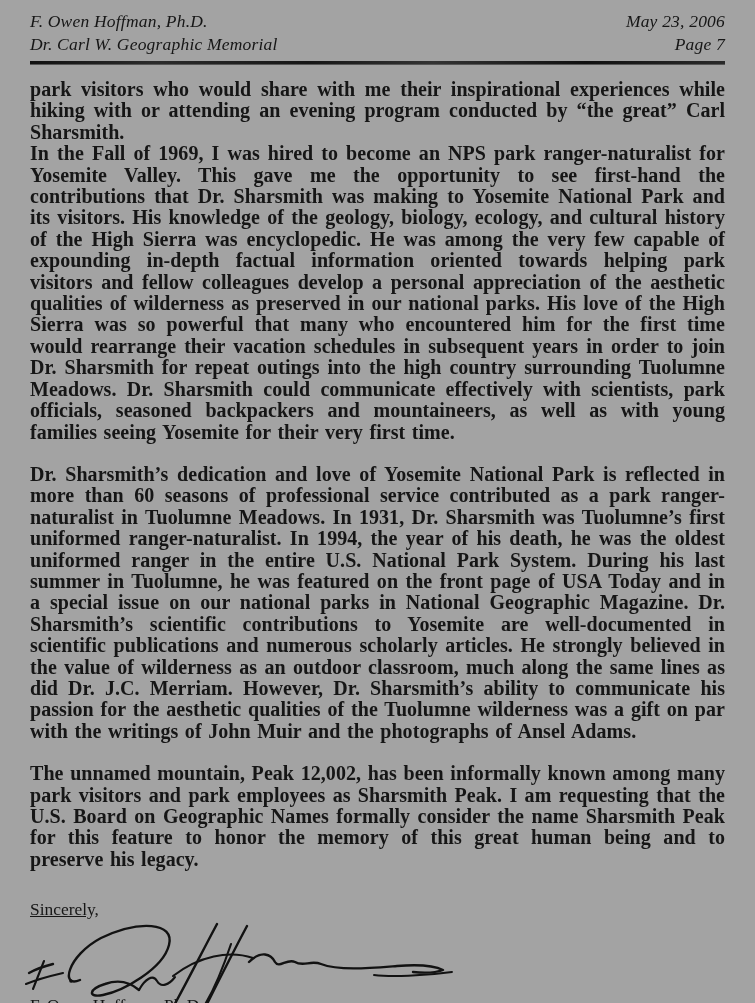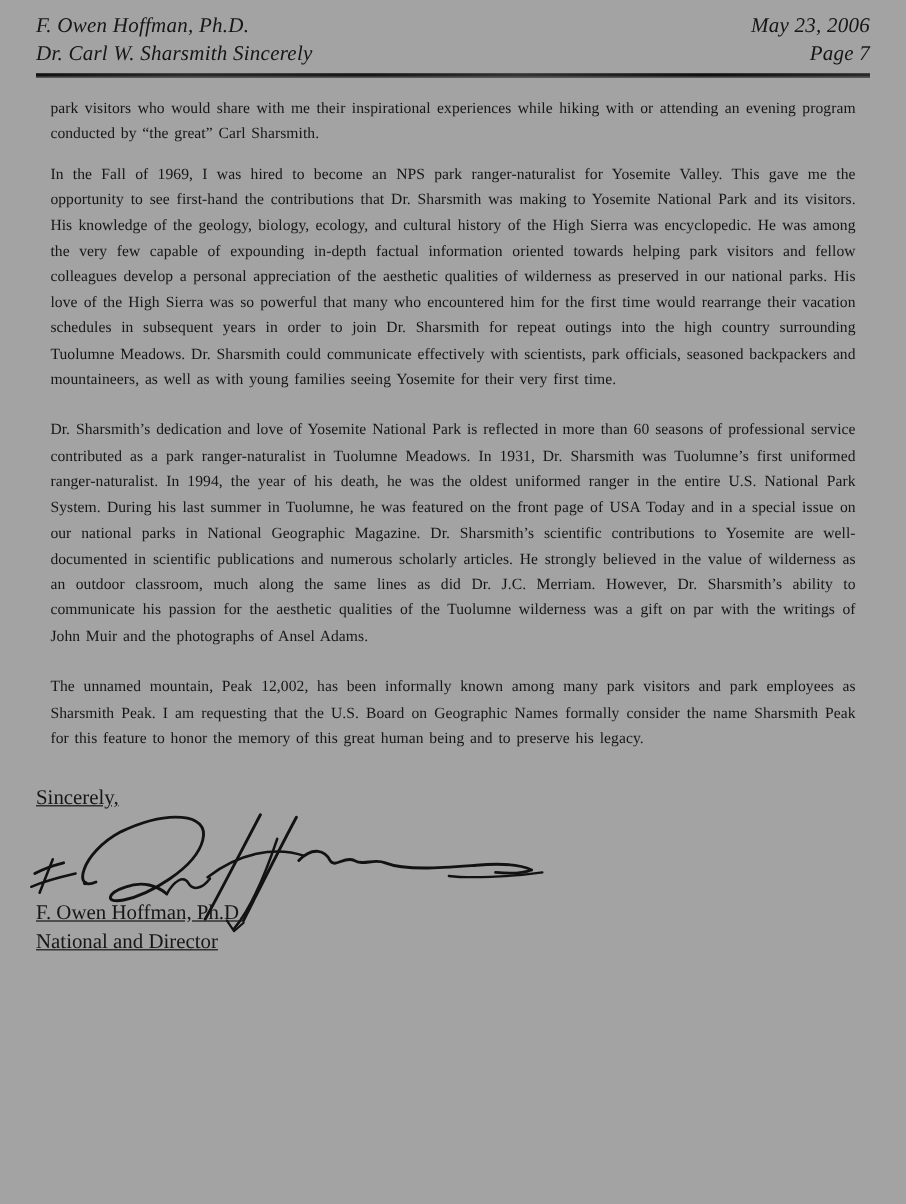--- a/index.html
+++ b/index.html
@@ -35,26 +35,27 @@
   }
   .rule {
     margin-top: 5px;
     height: 3px;
     background: linear-gradient(90deg,#111 0%, #2b2b2b 18%, #161616 40%, #333 58%, #101010 80%, #2a2a2a 100%);
     border-bottom: 1px solid #555;
   }
   
   .letter-body { margin-top: 14px; }
   .letter-body p {
-    margin: 12px;
-    font-size: 13px;
+    margin: 0;
+    font-size: 20px;
     line-height: 21.4px;
     text-align: justify;
     letter-spacing: 0.05px;
     word-spacing: 1.5px;
+    font-weight: bold;
   }
   .letter-body p.gap { margin-top: 21px; }
   
   .closing { margin-top: 29px; text-decoration: underline; }
   .salutation {
     font-size: 17.4px;
     line-height: 21.4px;
   }
   .sig-wrap {
     position: relative;
@@ -74,21 +75,21 @@
   .signer-name { z-index: 0; }
 </style>
 </head>
 <body>
 
 <div class="page">
 
   <header class="hdr">
     <div class="col left">
       <div class="line">F. Owen Hoffman, Ph.D.</div>
-      <div class="line">Dr. Carl W. Sharsmith Sincerely</div>
+      <div class="line">Dr. Carl W. Geographic Memorial</div>
     </div>
     <div class="col right">
       <div class="line">May 23, 2006</div>
       <div class="line">Page 7</div>
     </div>
   </header>
 
   <div class="rule"></div>
 
   <main class="letter-body">

